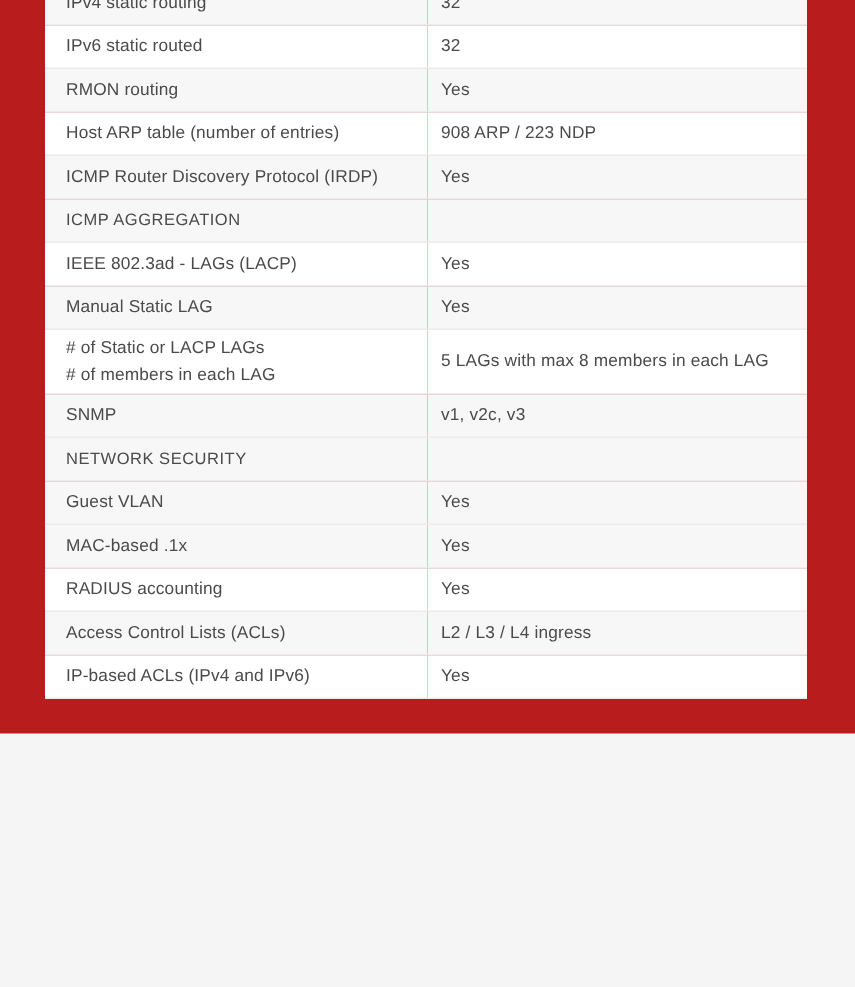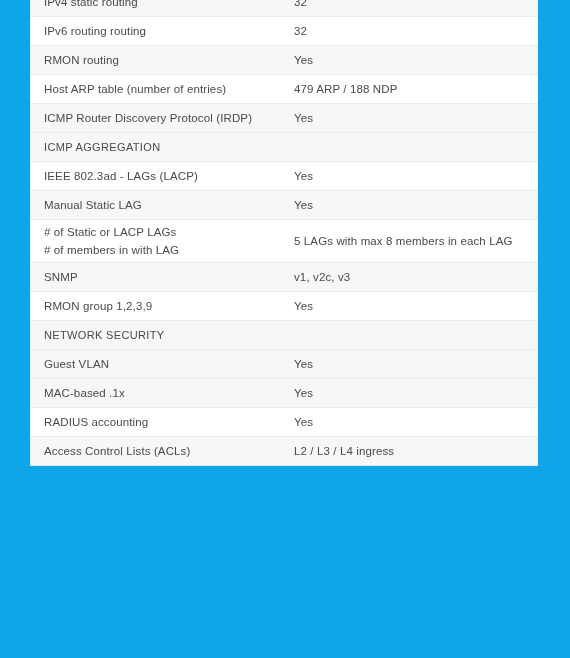--- a/index.html
+++ b/index.html
@@ -11,23 +11,23 @@
     width: 570px;
     height: 658px;
     overflow: hidden;
     background: #f5f5f5;
     font-family: "Liberation Sans", "DejaVu Sans", sans-serif;
     -webkit-font-smoothing: antialiased;
   }
 
   .page {
     width: 570px;
-    height: 658px;
+    height: 489px;
     position: relative;
-    background: #0ea5e9;
+    background: #b91c1c;
     box-sizing: border-box;
   }
 
   .spec-table {
     position: absolute;
     left: 30px;
     top: -13px;
     width: 508px;
     border-collapse: collapse;
     table-layout: fixed;
@@ -84,61 +84,57 @@
 <body>
 
 <div class="page">
   <table class="spec-table">
     <tbody>
         <tr class="shade">
           <td class="label">IPv4 static routing</td>
           <td class="value">32</td>
         </tr>
         <tr>
-          <td class="label">IPv6 routing routing</td>
+          <td class="label">IPv6 static routed</td>
           <td class="value">32</td>
         </tr>
         <tr class="shade">
           <td class="label">RMON routing</td>
           <td class="value">Yes</td>
         </tr>
         <tr>
           <td class="label">Host ARP table (number of entries)</td>
-          <td class="value">479 ARP / 188 NDP</td>
+          <td class="value">908 ARP / 223 NDP</td>
         </tr>
         <tr class="shade">
           <td class="label">ICMP Router Discovery Protocol (IRDP)</td>
           <td class="value">Yes</td>
         </tr>
         <tr class="shade section">
           <td class="label">ICMP AGGREGATION</td>
           <td class="value"></td>
         </tr>
         <tr>
           <td class="label">IEEE 802.3ad - LAGs (LACP)</td>
           <td class="value">Yes</td>
         </tr>
         <tr class="shade">
           <td class="label">Manual Static LAG</td>
           <td class="value">Yes</td>
         </tr>
         <tr class="tall">
           <td class="label">
             <span class="ln"># of Static or LACP LAGs</span>
-            <span class="ln"># of members in with LAG</span>
+            <span class="ln"># of members in each LAG</span>
           </td>
           <td class="value">5 LAGs with max 8 members in each LAG</td>
         </tr>
         <tr class="shade">
           <td class="label">SNMP</td>
           <td class="value">v1, v2c, v3</td>
-        </tr>
-        <tr>
-          <td class="label">RMON group 1,2,3,9</td>
-          <td class="value">Yes</td>
         </tr>
         <tr class="shade section">
           <td class="label">NETWORK SECURITY</td>
           <td class="value"></td>
         </tr>
         <tr class="shade">
           <td class="label">Guest VLAN</td>
           <td class="value">Yes</td>
         </tr>
         <tr class="shade">
@@ -146,15 +142,19 @@
           <td class="value">Yes</td>
         </tr>
         <tr>
           <td class="label">RADIUS accounting</td>
           <td class="value">Yes</td>
         </tr>
         <tr class="shade">
           <td class="label">Access Control Lists (ACLs)</td>
           <td class="value">L2 / L3 / L4 ingress</td>
         </tr>
+        <tr>
+          <td class="label">IP-based ACLs (IPv4 and IPv6)</td>
+          <td class="value">Yes</td>
+        </tr>
       </tbody>
   </table>
 </div>
 
 </body></html>

